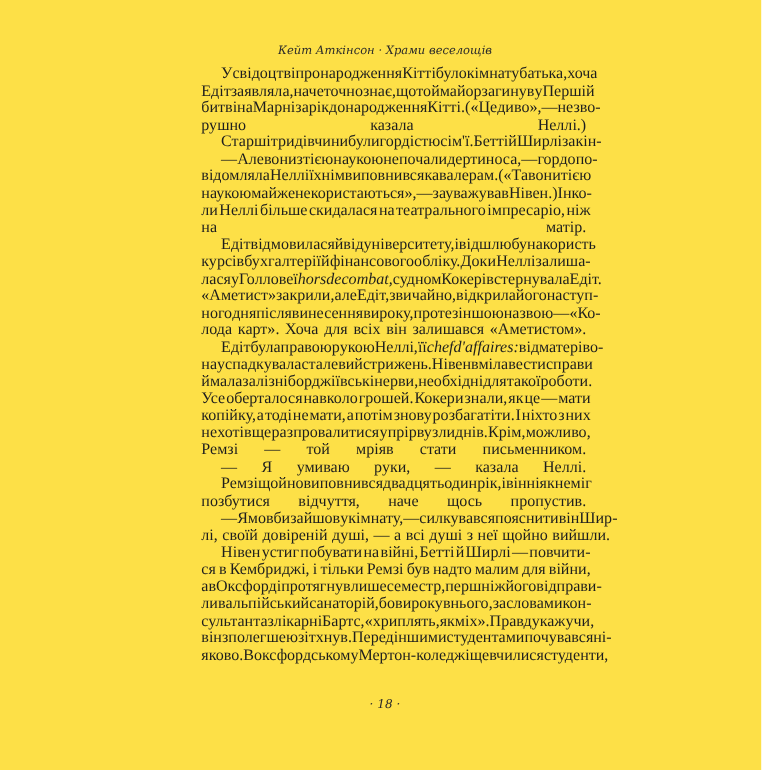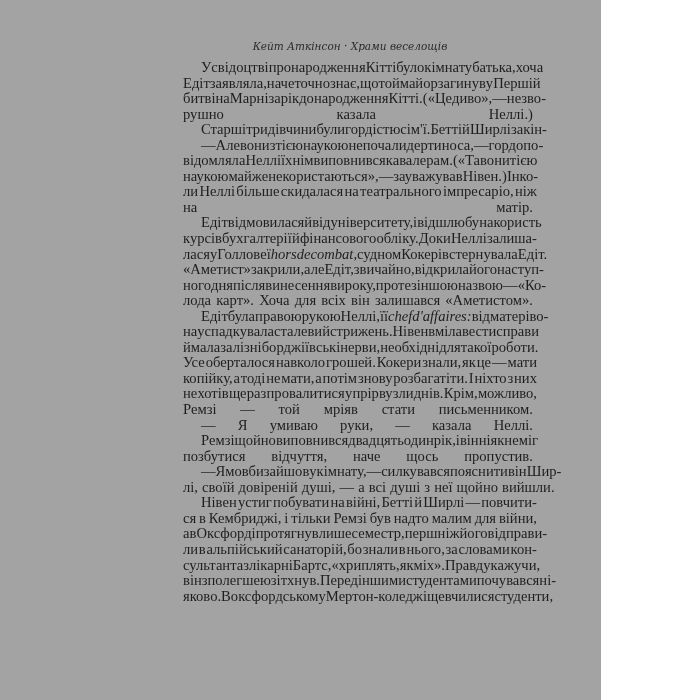--- a/index.html
+++ b/index.html
@@ -1,17 +1,17 @@
 <!DOCTYPE html>
 <html><head>
 <meta charset="utf-8">
 <style>
   html, body { margin:0; padding:0; }
   body { width:700px; height:700px; background:#ffffff; position:relative; overflow:hidden; }
-  .page { position:absolute; left:0; top:0; width:601px; height:700px; background:#a3a3a3; }
+  .page { position:absolute; left:0; top:0; width:692px; height:700px; background:#fde047; }
   .header {
     position:absolute; left:0; width:700px; top:40px; text-align:center;
     font-family:"DejaVu Serif", serif; font-style:italic; font-size:10.5px; color:#2a2a2a;
   }
   .body-text {
     position:absolute; left:183px; top:60px; width:354px;
     font-family:"Liberation Serif", serif; font-size:14.6px; line-height:15.55px; color:#1e1e1e;
   }
   .line { white-space:nowrap; display:flex; justify-content:space-between; height:15.55px; }
   .line.last { justify-content:space-between; }
@@ -374,21 +374,21 @@
         <span class="w">ніж</span>
         <span class="w">його</span>
         <span class="w">відправи-</span>
       </div>
       <div class="line">
         <span class="w">ли</span>
         <span class="w">в</span>
         <span class="w">альпійський</span>
         <span class="w">санаторій,</span>
         <span class="w">бо</span>
-        <span class="w">знали</span>
+        <span class="w">вироку</span>
         <span class="w">в</span>
         <span class="w">нього,</span>
         <span class="w">за</span>
         <span class="w">словами</span>
         <span class="w">кон-</span>
       </div>
       <div class="line">
         <span class="w">сультанта</span>
         <span class="w">з</span>
         <span class="w">лікарні</span>
@@ -413,13 +413,14 @@
       <div class="line">
         <span class="w">яково.</span>
         <span class="w">В</span>
         <span class="w">оксфордському</span>
         <span class="w">Мертон-коледжі</span>
         <span class="w">ще</span>
         <span class="w">вчилися</span>
         <span class="w">студенти,</span>
       </div>
     </div>
+  <div class="footer">· 18 ·</div>
 </div>
 
 </body></html>

